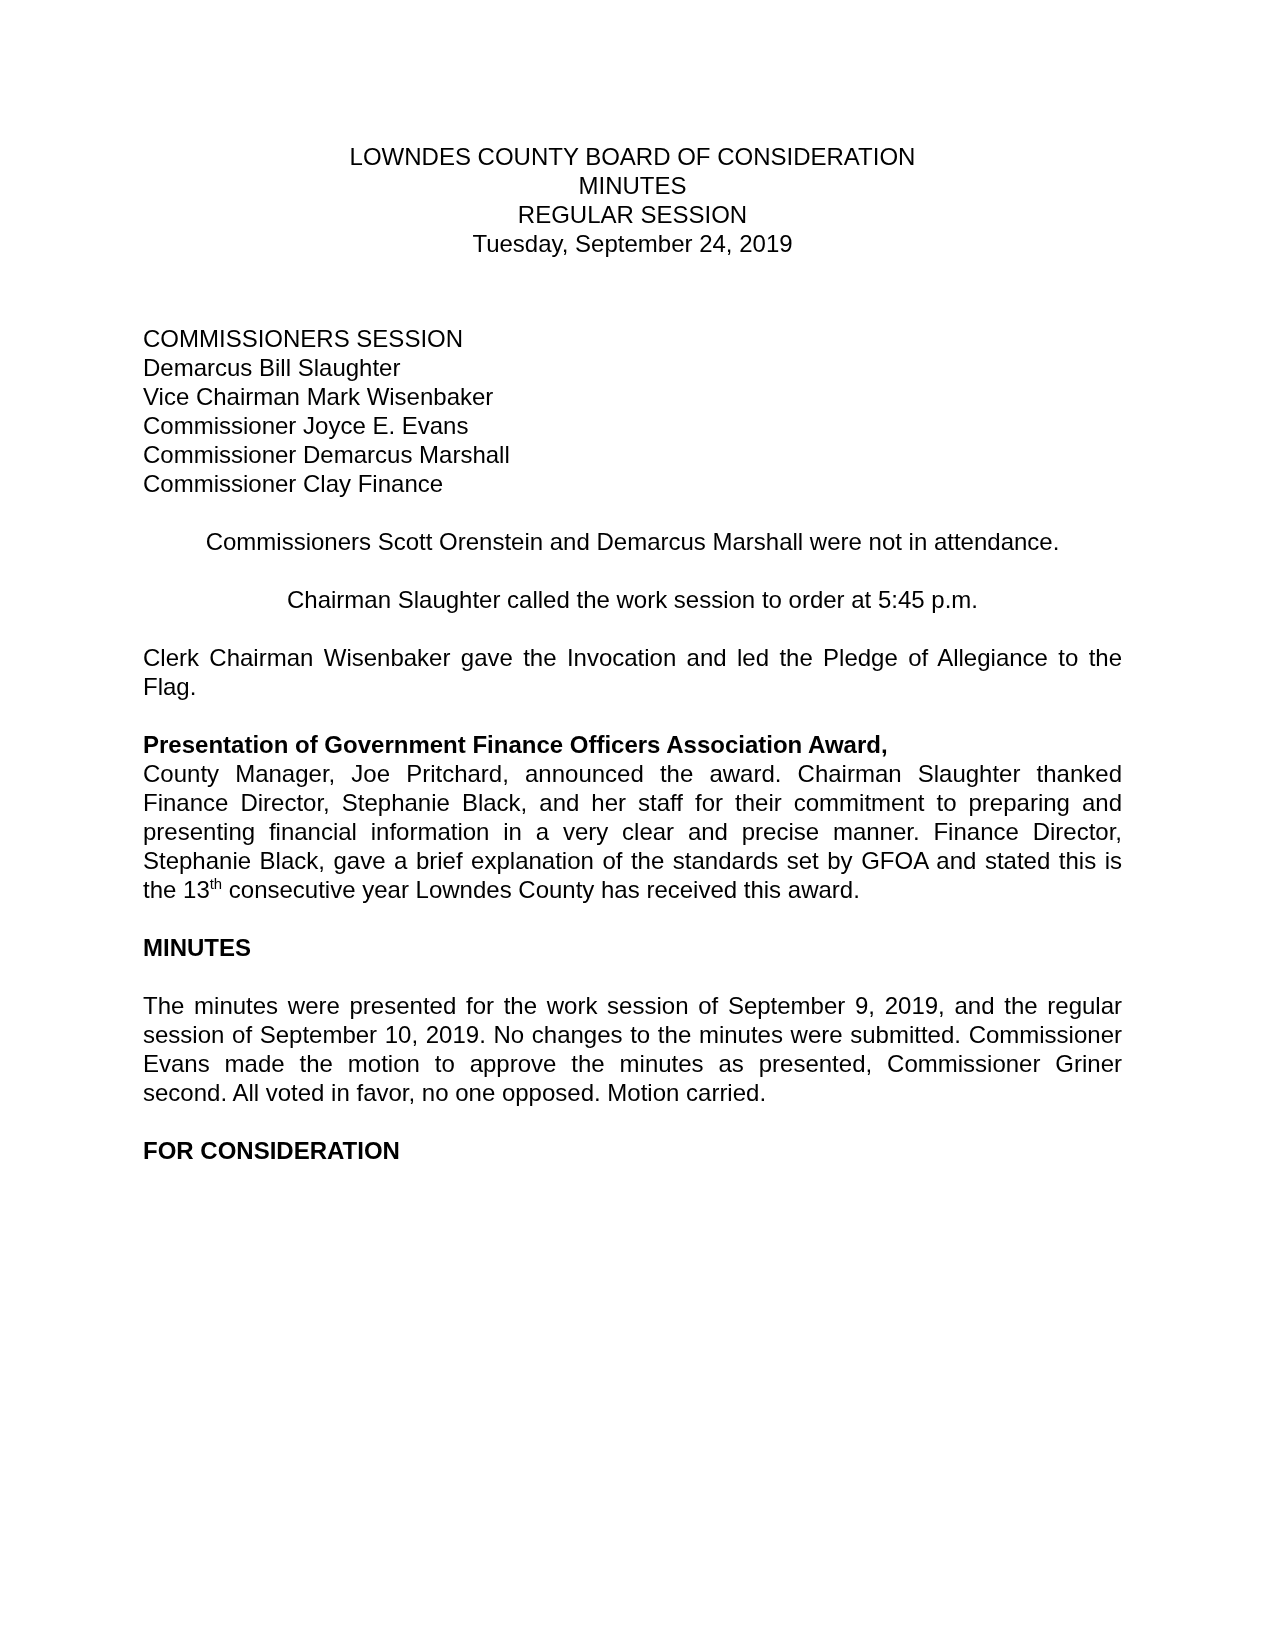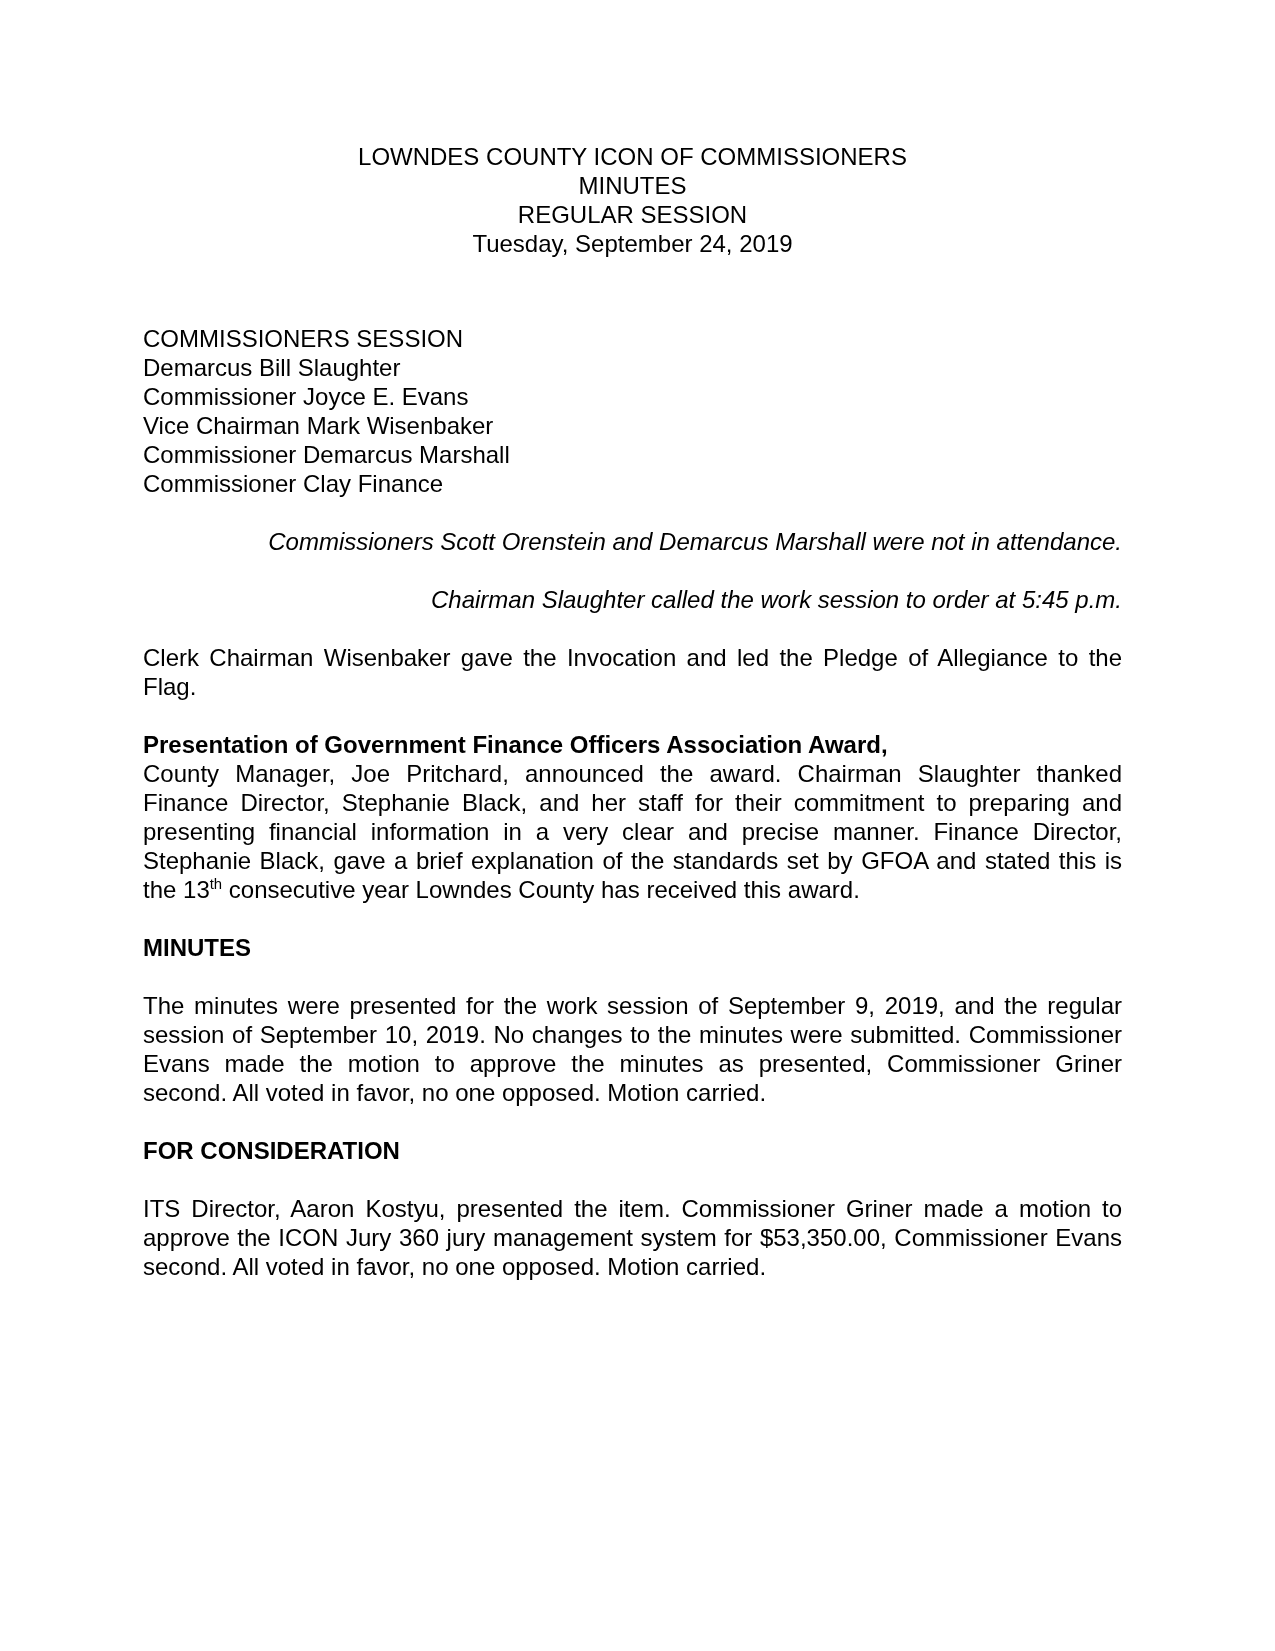--- a/index.html
+++ b/index.html
@@ -33,45 +33,45 @@
   }
   .line {
     margin: 0;
   }
   p.para {
     margin: 0;
   }
   .block > p.para {
     margin: 0;
   }
-  .align-left   { text-align: right; font-style: italic; }
+  .align-left   { text-align: center; }
   .align-justify { text-align: justify; }
   .bold { font-weight: bold; }
   .sup {
     font-size: 0.62em;
     vertical-align: super;
     line-height: 0;
   }
 </style>
 </head>
 <body>
 
 <div class="page">
   <header class="title-block" id="title-block">
-      <div class="title-line">LOWNDES COUNTY ICON OF COMMISSIONERS</div>
+      <div class="title-line">LOWNDES COUNTY BOARD OF CONSIDERATION</div>
       <div class="title-line">MINUTES</div>
       <div class="title-line">REGULAR SESSION</div>
       <div class="title-line">Tuesday, September 24, 2019</div>
     </header>
   <main id="doc-body">
       <div class="block">
         <div class="line">COMMISSIONERS SESSION</div>
         <div class="line">Demarcus Bill Slaughter</div>
+        <div class="line">Vice Chairman Mark Wisenbaker</div>
         <div class="line">Commissioner Joyce E. Evans</div>
-        <div class="line">Vice Chairman Mark Wisenbaker</div>
         <div class="line">Commissioner Demarcus Marshall</div>
         <div class="line">Commissioner Clay Finance</div>
       </div>
       <div class="block">
         <p class="para align-left">Commissioners Scott Orenstein and Demarcus Marshall were not in attendance.</p>
       </div>
       <div class="block">
         <p class="para align-left">Chairman Slaughter called the work session to order at 5:45 p.m.</p>
       </div>
       <div class="block">
@@ -84,16 +84,15 @@
       <div class="block">
         <p class="para bold">MINUTES</p>
       </div>
       <div class="block">
         <p class="para align-justify">The minutes were presented for the work session of September 9, 2019, and the regular session of September 10, 2019.  No changes to the minutes were submitted.  Commissioner Evans made the motion to approve the minutes as presented, Commissioner Griner second.  All voted in favor, no one opposed.  Motion carried.</p>
       </div>
       <div class="block">
         <p class="para bold">FOR CONSIDERATION</p>
       </div>
       <div class="block">
-        <p class="para align-justify"><span>ITS Director, Aaron Kostyu, presented the item.  Commissioner Griner made a motion to approve the ICON Jury 360 jury management system for $53,350.00, Commissioner Evans second.  All voted in favor, no one opposed.  Motion carried.</span></p>
       </div>
     </main>
 </div>
 
 </body></html>

